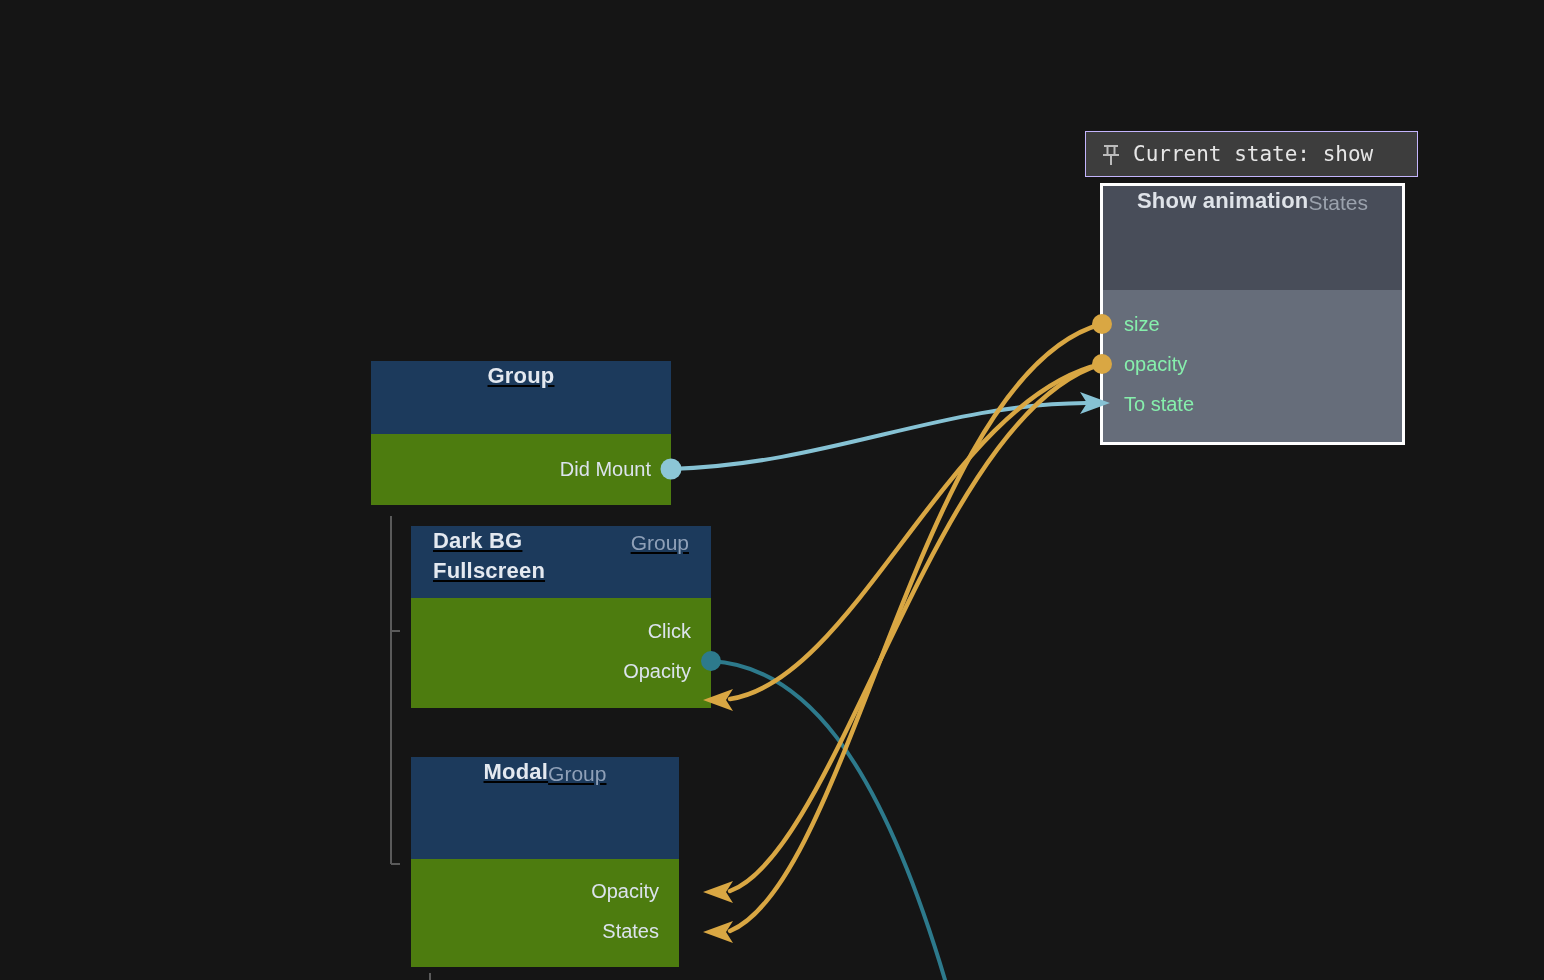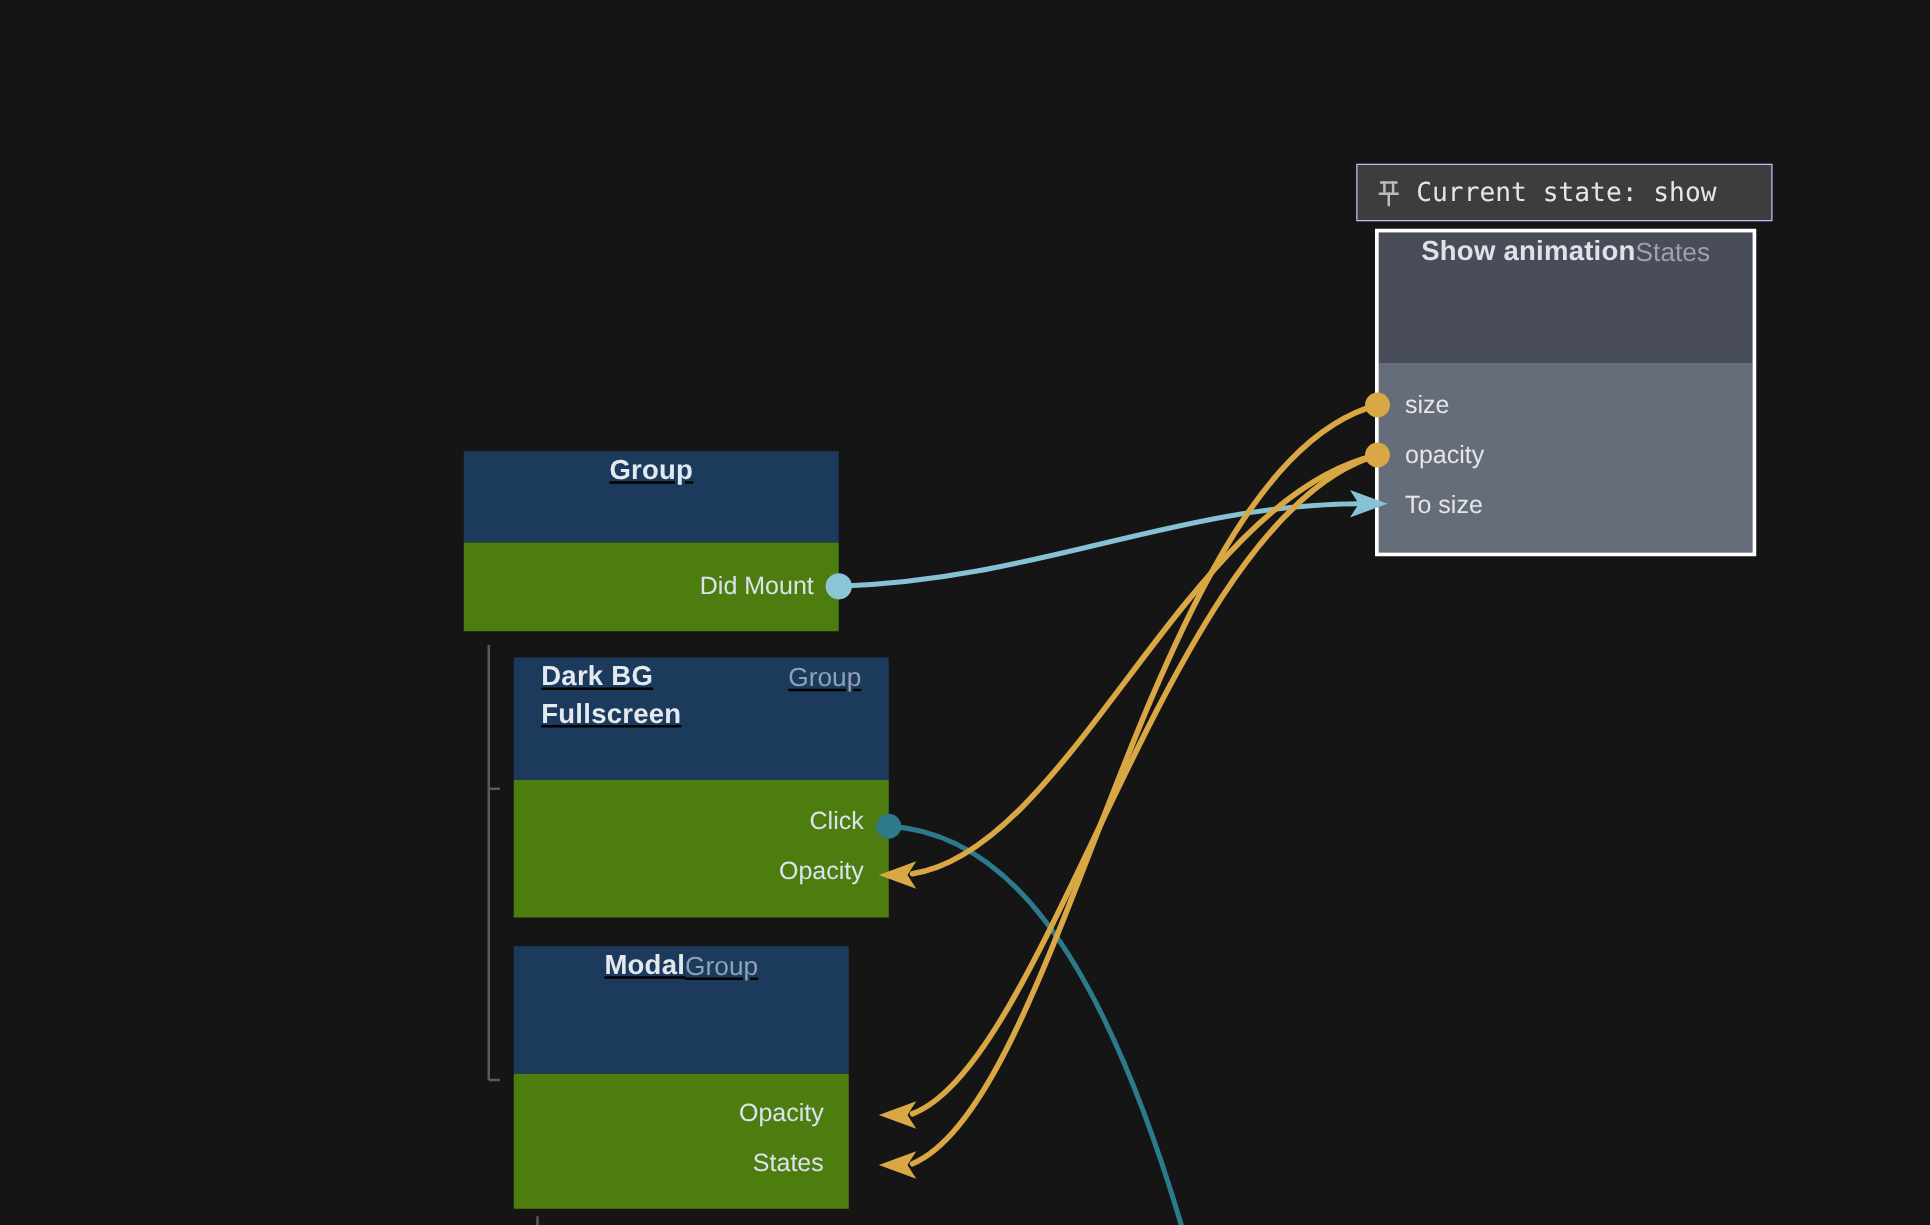--- a/index.html
+++ b/index.html
@@ -24,31 +24,31 @@
   .node.blue .hdr{background:#1c3a5c;text-decoration:underline;}
   .node.blue .bd{background:#4d7c0f;}
   .node.blue .title{color:#e4e9f0;}
   .node.blue .subtitle{color:#8fa0b8;}
   .node.blue .row{color:#dce3ed;}
 
   .node.gray .hdr{background:#484d59;}
   .node.gray .bd{background:#666d7a;}
   .node.gray .title{color:#dfe3e9;}
   .node.gray .subtitle{color:#9ba2ad;}
-  .node.gray .row{color:#e5e5e5;}
+  .node.gray .row{color:#86efac;}
 
   .node.selected{outline:3px solid #ffffff;}
 
   
   #node-group{left:371px;top:361px;width:300px;}
   #node-group .hdr{height:73px;}
   #node-group .bd{padding:15px 0 16px;}
 
   #node-darkbg{left:411px;top:526px;width:300px;}
-  #node-darkbg .hdr{height:98px;}
+  #node-darkbg .hdr{height:72px;}
   #node-darkbg .bd{padding:13px 0 17px;}
 
   #node-modal{left:411px;top:757px;width:268px;}
   #node-modal .hdr{height:102px;}
   #node-modal .bd{padding:12px 0 16px;}
 
   #node-show{left:1103px;top:186px;width:299px;}
   #node-show .hdr{height:104px;}
   #node-show .bd{padding:14px 0 18px;}
 
@@ -106,21 +106,21 @@
   </div>
 
   <div class="node gray selected" id="node-show">
     <div class="hdr">
       <div class="title">Show animation</div>
       <div class="subtitle">States</div>
     </div>
     <div class="bd">
       <div class="row left">size</div>
       <div class="row left">opacity</div>
-      <div class="row left">To size</div>
+      <div class="row left">To state</div>
     </div>
   </div>
 
   <svg class="wires" width="1544" height="980" viewBox="0 0 1544 980">
 
     <g stroke="#5a5a5a" stroke-width="2" fill="none">
       <path d="M391,516 L391,864"></path>
       <path d="M391,631 L400,631"></path>
       <path d="M391,864 L400,864"></path>
       <path d="M430,973 L430,980"></path>

